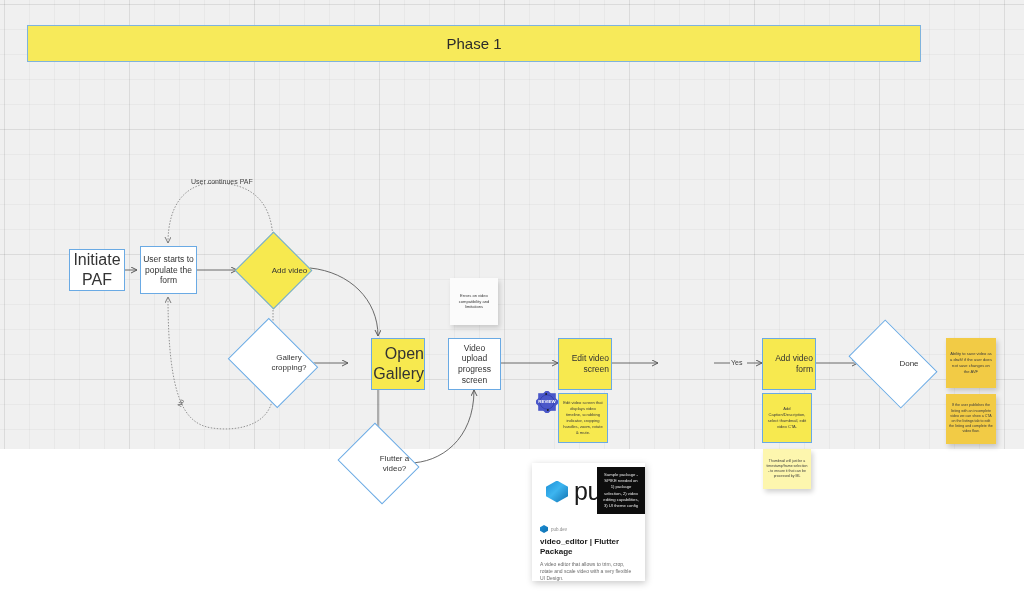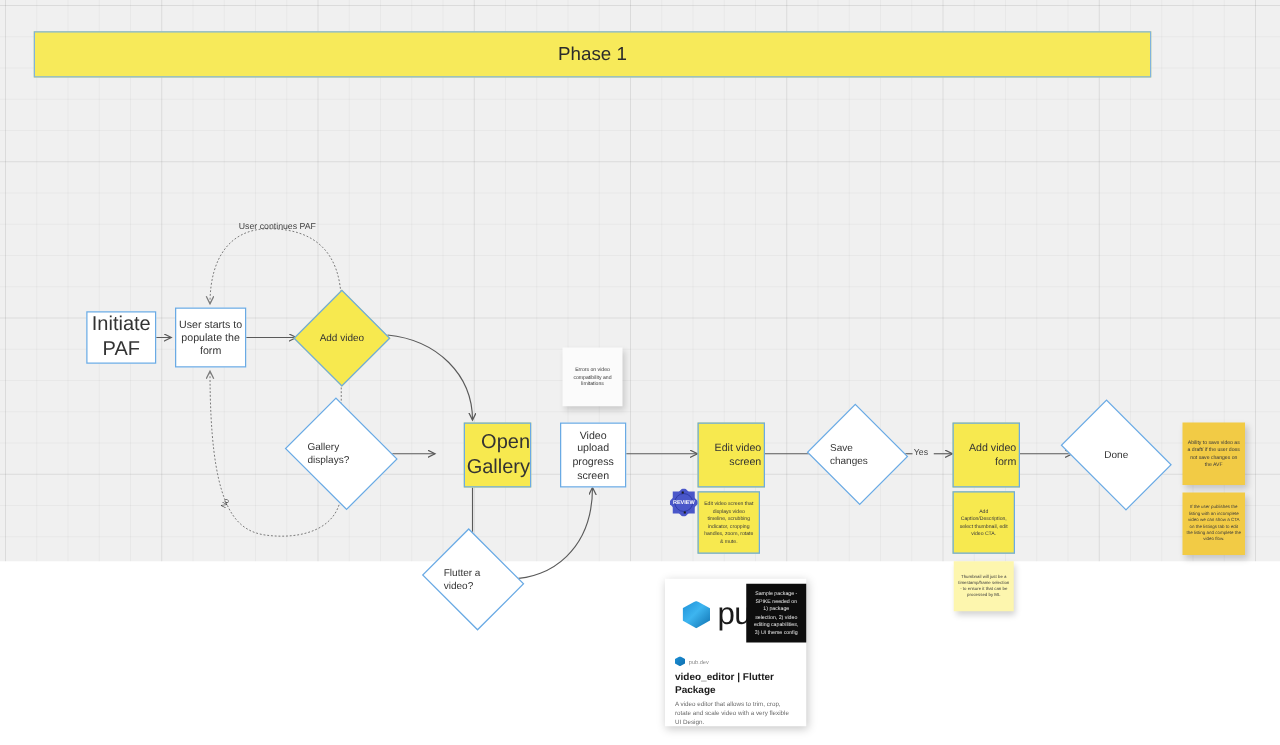--- a/index.html
+++ b/index.html
@@ -39,23 +39,23 @@
 
   .diamond-wrap { position: absolute; }
   .diamond-shape {
     position: absolute; left: 0; top: 0; width: 100%; height: 100%;
     border: 1px solid #6aaae4;
     background: #ffffff;
     transform: rotate(45deg);
   }
   .diamond-shape.yellow { background: #f7e94f; }
   .diamond-label {
-    position: absolute; left: 0; top: 0; width: 100%; height: 100%;
+    position: absolute; left: 16px; top: 0; width: 100%; height: 100%;
     display: flex; align-items: center; justify-content: center;
-    text-align: left; font-size: 8px; color: #333; line-height: 1.25;
+    text-align: center; font-size: 8px; color: #333; line-height: 1.25;
   }
 
   .edge-label {
     position: absolute;
     font-size: 7px;
     color: #444;
     white-space: nowrap;
   }
   .edge-label.rot {
     transform: rotate(-65deg);
@@ -199,38 +199,34 @@
 
   <div class="node rect" style="left:140px; top:246px; width:57px; height:48px; padding:2px;">User starts to populate the form</div>
 
   <div class="diamond-wrap" style="left:246px; top:243px; width:55px; height:55px;">
     <div class="diamond-shape yellow"></div>
     <div class="diamond-label">Add video</div>
   </div>
 
   <div class="diamond-wrap" style="left:238px; top:334px; width:70px; height:58px;">
     <div class="diamond-shape"></div>
-    <div class="diamond-label" style="padding:0 8px;">Gallery displays?</div>
+    <div class="diamond-label" style="padding:0 8px;">Gallery cropping?</div>
   </div>
 
   <div class="node rect yellow big" style="left:351px; top:338px; width:54px; height:52px;">Open Gallery</div>
 
   <div class="diamond-wrap" style="left:347px; top:437px; width:63px; height:53px;">
     <div class="diamond-shape"></div>
     <div class="diamond-label" style="padding:0 8px;">Flutter a video?</div>
   </div>
 
   <div class="node rect" style="left:448px; top:338px; width:53px; height:52px; padding:2px;">Video upload progress screen</div>
 
   <div class="node rect yellow" style="left:558px; top:338px; width:54px; height:52px; padding:2px;">Edit video screen</div>
 
-  <div class="diamond-wrap" style="left:656px; top:336px; width:60px; height:55px;">
-    <div class="diamond-shape"></div>
-    <div class="diamond-label" style="padding:0 8px;">Save changes</div>
-  </div>
 
   <div class="node rect yellow" style="left:762px; top:338px; width:54px; height:52px; padding:2px;">Add video form</div>
 
   <div class="diamond-wrap" style="left:856px; top:338px; width:74px; height:52px;">
     <div class="diamond-shape"></div>
     <div class="diamond-label">Done</div>
   </div>
 
   <div class="edge-label" style="left:191px; top:178px;">User continues PAF</div>
   <div class="edge-label rot" style="left:177px; top:400px;">No</div>

